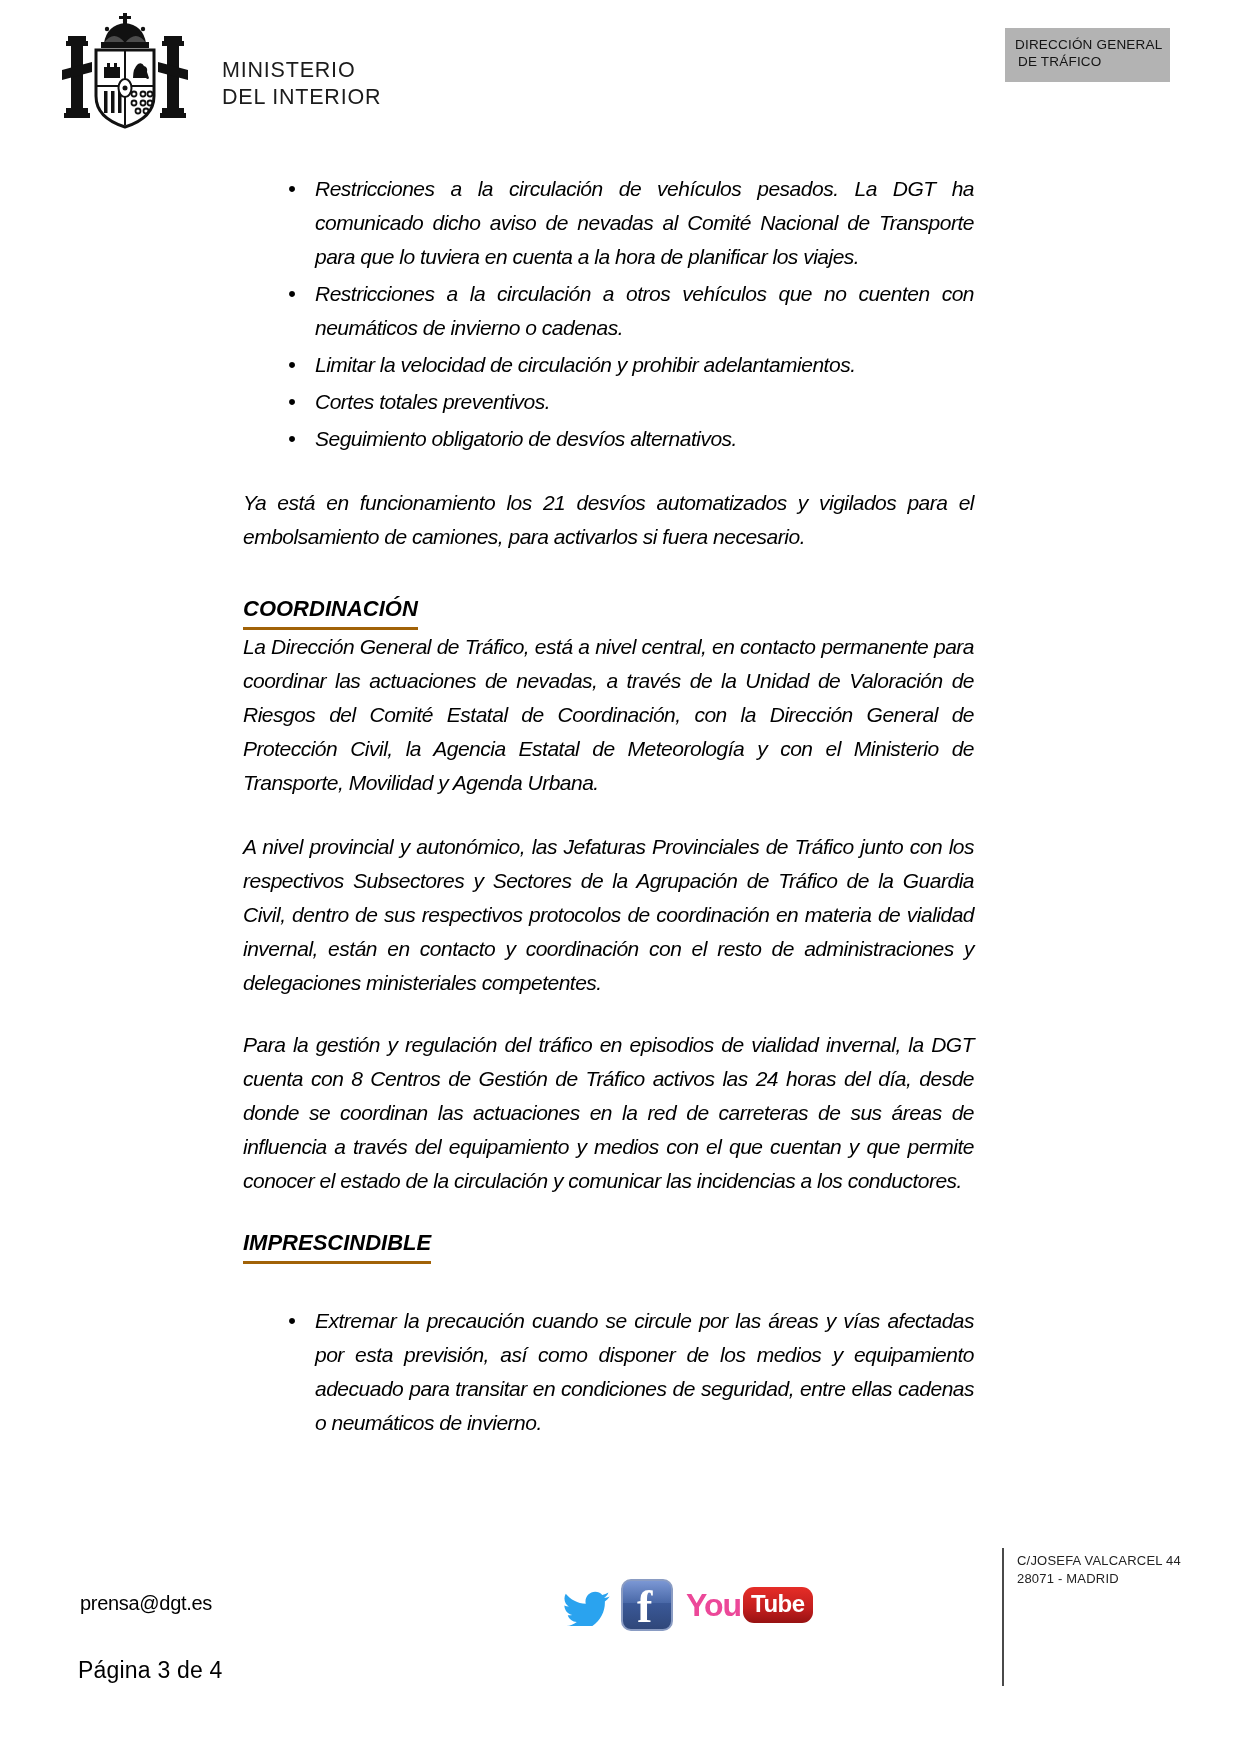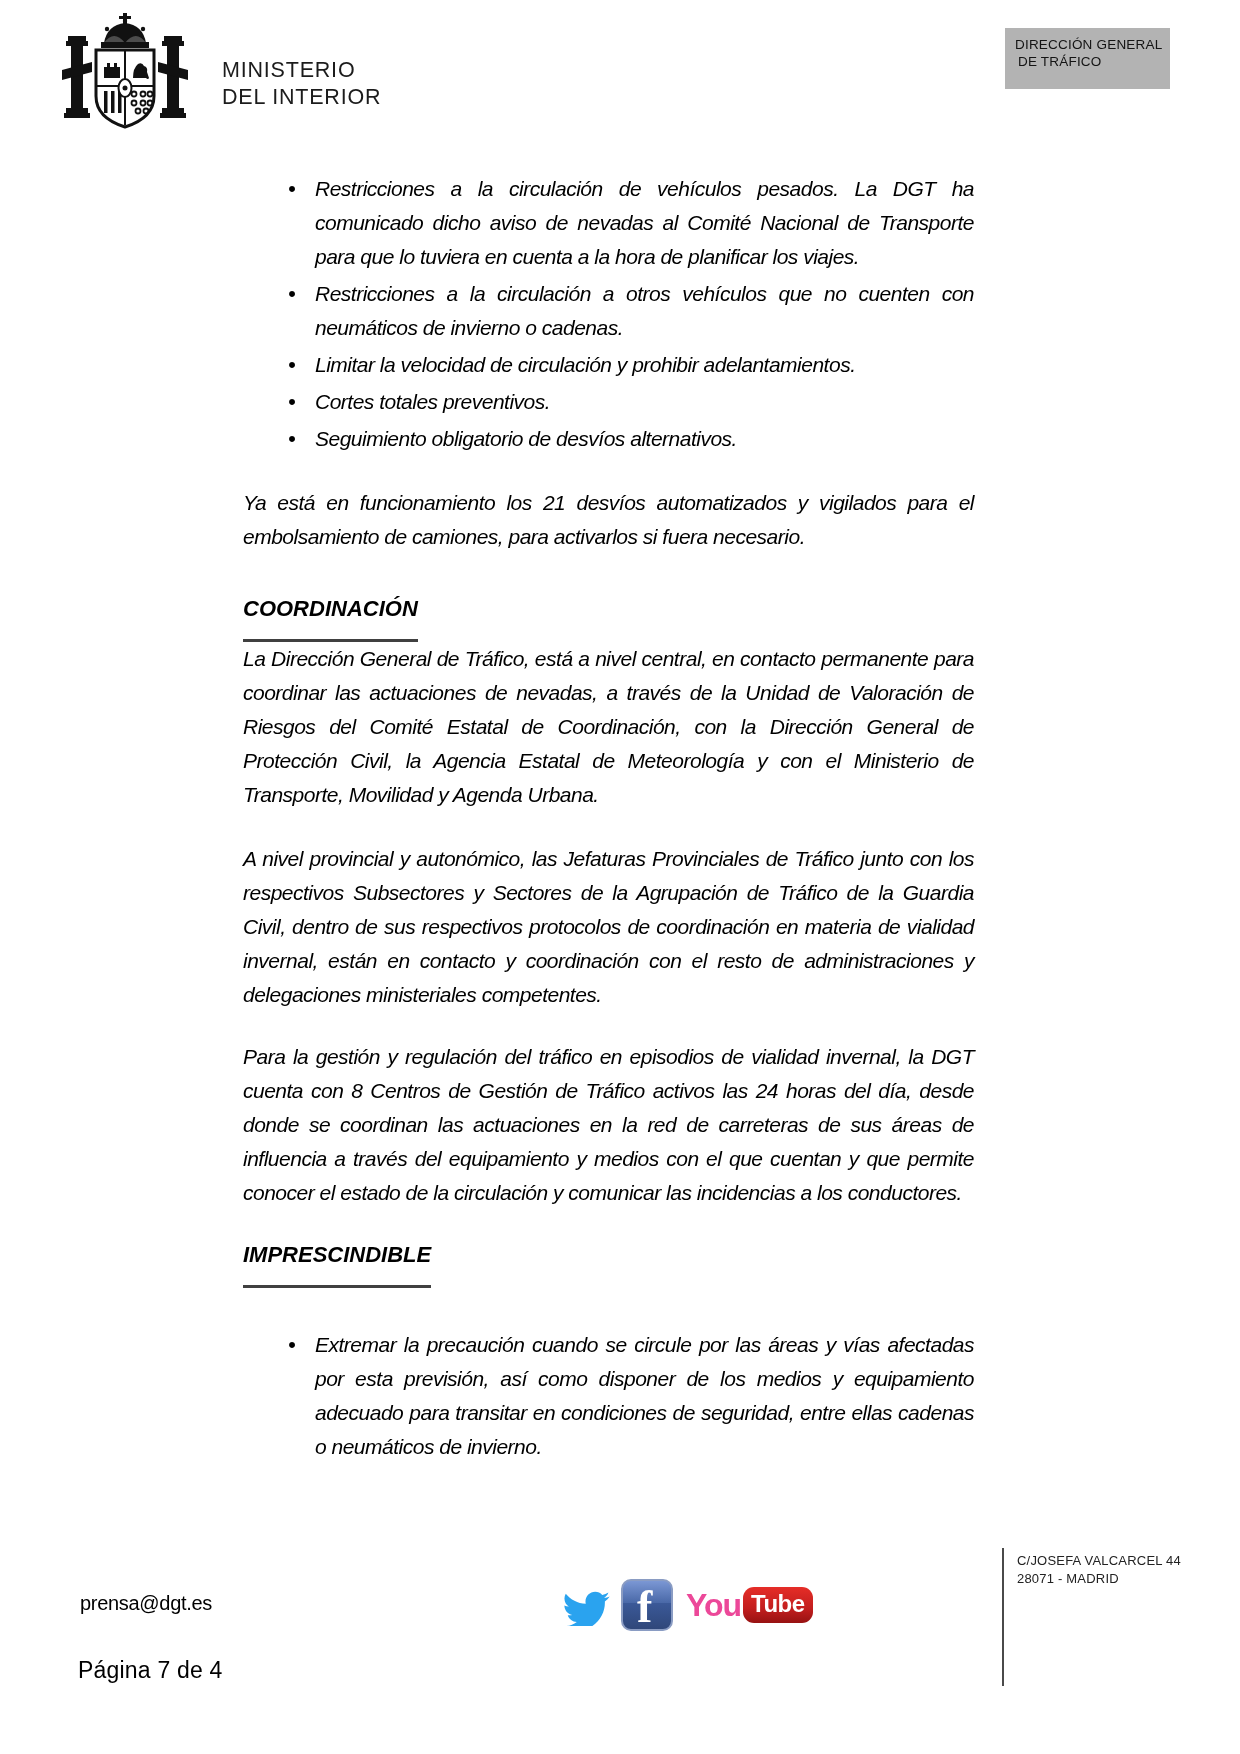--- a/index.html
+++ b/index.html
@@ -16,21 +16,21 @@
 
   
   .coat { position:absolute; left:60px; top:12px; }
   .ministry {
     position:absolute; left:222px; top:57px;
     font-size:21.5px; line-height:27px; letter-spacing:0.8px;
     color:#1c1c1c;
   }
   .dept-box {
     position:absolute; left:1005px; top:28px;
-    width:165px; height:61px;
+    width:165px; height:54px;
     background:#b3b3b3;
     padding:8px 6px 0 10px;
     font-size:13.5px; line-height:17px; letter-spacing:0.2px;
     color:#141414;
   }
   .dept-box .l2 { padding-left:3px; }
 
   
   .body-col {
     position:absolute; left:243px; top:172px; width:731px;
@@ -40,21 +40,21 @@
   }
   ul.bullets { list-style:none; padding-left:72px; }
   ul.bullets li { position:relative; margin-bottom:3px; }
   ul.bullets li::before {
     content:"\2022";
     position:absolute; left:-27px; top:0;
     font-size:22px;
   }
   .p1 { margin-top:30px; }
   .heading { margin-top:38px; font-weight:bold; font-size:22px; line-height:34px; letter-spacing:0; text-align:left; }
-  .heading span { border-bottom:3px solid #404040; padding-bottom:17px; display:inline-block; line-height:27px; }
+  .heading span { border-bottom:3px solid #a16207; padding-bottom:5px; display:inline-block; line-height:27px; }
   .p3 { margin-top:30px; }
   .p4 { margin-top:28px; }
   .heading2 { margin-top:28px; }
   ul.bullets2 { margin-top:40px; }
 
   
   .email { position:absolute; left:80px; top:1592px; font-size:20px; letter-spacing:-0.3px; }
   .page-num { position:absolute; left:78px; top:1657px; font-size:23px; letter-spacing:0.2px; }
 
   .social { position:absolute; left:562px; top:1574px; height:62px; display:flex; align-items:center; }
@@ -191,21 +191,21 @@
     </div>
 
     <ul class="bullets bullets2">
       <li>Extremar la precaución cuando se circule por las áreas y vías afectadas por esta previsión, así como disponer de los medios y equipamiento adecuado para transitar en condiciones de seguridad, entre ellas cadenas o neumáticos de invierno.</li>
     </ul>
 
   </div>
 
   <div class="email">prensa@dgt.es</div>
 
-  <div class="page-num">Página 7 de 4</div>
+  <div class="page-num">Página 3 de 4</div>
 
   <div class="social">
     <span class="tw">
       <svg width="50" height="41" viewBox="0 0 161 132">
         <path fill="#2aa3ef" d="M153.6 36.8c-5.6 2.5-11.7 4.2-18 4.9 6.5-3.9 11.4-10 13.8-17.3-6 3.6-12.7 6.2-19.8 7.6-5.7-6.1-13.8-9.9-22.8-9.9-17.2 0-31.2 14-31.2 31.2 0 2.4.3 4.8.8 7.1-25.9-1.3-48.9-13.7-64.3-32.6-2.7 4.6-4.2 10-4.2 15.7 0 10.8 5.5 20.4 13.9 26-5.1-.2-9.9-1.6-14.1-3.9v.4c0 15.1 10.8 27.7 25 30.6-2.6.7-5.4 1.1-8.2 1.1-2 0-4-.2-5.9-.6 4 12.4 15.5 21.4 29.1 21.7-10.7 8.4-24.1 13.4-38.7 13.4-2.5 0-5-.1-7.4-.4 13.8 8.8 30.2 14 47.8 14 57.4 0 88.7-47.5 88.7-88.7 0-1.4 0-2.7-.1-4 6.1-4.4 11.4-9.9 15.6-16.3z"></path>
       </svg>
     </span>
     <span class="fb">
       <span>f</span>
     </span>

